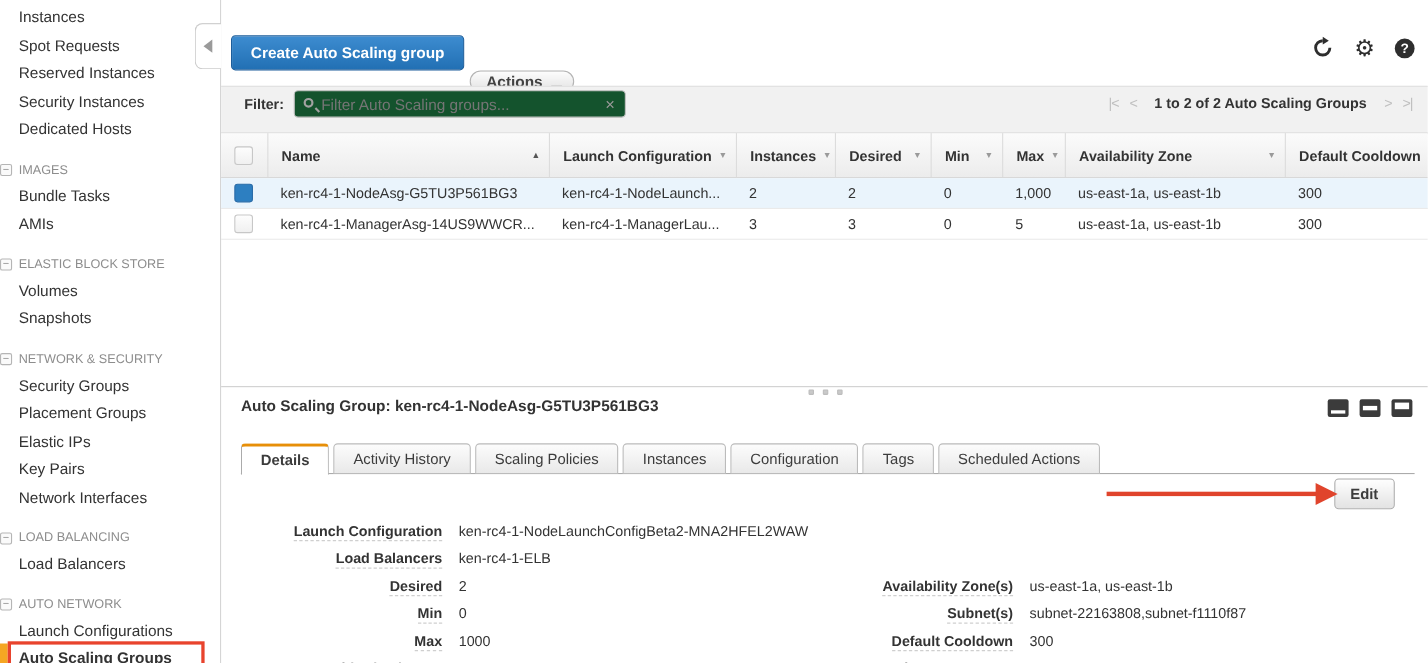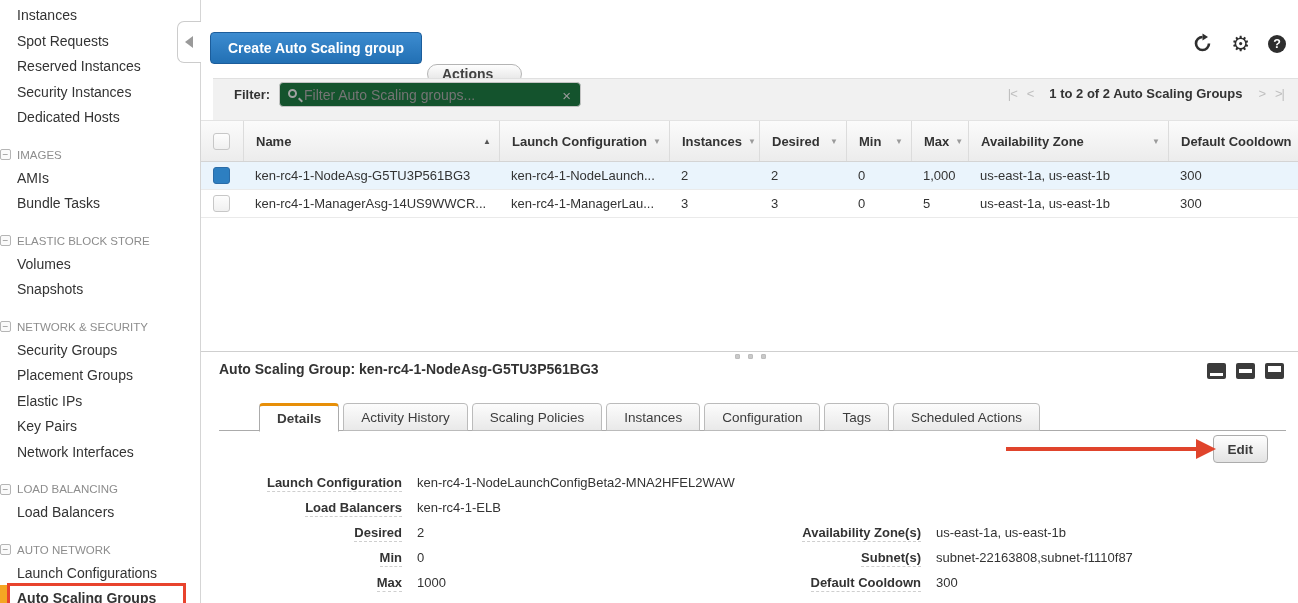--- a/index.html
+++ b/index.html
@@ -22,21 +22,21 @@
   
   .btn-primary { position:absolute; left:210px; top:20px; height:32px; padding:0 17px; background:linear-gradient(#3d8cd0,#2270b4); border:1px solid #1c5d9b; border-radius:4px; color:#fff; font-weight:bold; font-size:14px; cursor:pointer;margin-top:12px; }
   .btn-actions { position:absolute; left:427px; top:21px; height:20px; padding:0 28px 0 14px; background:linear-gradient(#fdfdfd,#e2e2e2); border:1px solid #b4b4b4; border-radius:12px; color:#424242; font-weight:bold; font-size:14px; cursor:pointer; position:absolute;margin-top:43px; }
   .btn-actions .chev { position:absolute; right:10px; top:13px; width:0; height:0; border-left:5px solid transparent; border-right:5px solid transparent; border-top:5px solid #7a7a7a; }
   .top-icons { position:absolute; right:12px; top:33px; display:flex; align-items:center; gap:18px; }
   .icon-btn { cursor:pointer; color:#2e2e2e; display:flex; align-items:center; }
   .gear-glyph { font-family:"DejaVu Sans", sans-serif; font-size:21px; line-height:20px; }
   .help-circle { width:18px; height:18px; border-radius:50%; background:#2e2e2e; color:#fff; font-size:12.5px; font-weight:bold; text-align:center; line-height:18px; }
 
   
-  .filterbar { position:absolute; left:213px; top:78px; right:0; height:44px; background:#f1f1f1; border-top:1px solid #e0e0e0; border-bottom:1px solid #dcdcdc; }
+  .filterbar { position:absolute; left:201px; top:78px; right:0; height:44px; background:#f1f1f1; border-top:1px solid #e0e0e0; border-bottom:1px solid #dcdcdc; }
   .filter-label { position:absolute; left:21px; top:8px; font-size:13px; font-weight:bold; color:#333; }
   .filter-input-wrap { position:absolute; left:66px; top:3px; width:302px; height:25px; background:#14532d; border:1px solid #c3c3c3; border-radius:4px; }
   .mag { position:absolute; left:8px; top:6px; width:9px; height:9px; border:2px solid #a2a2a2; border-radius:50%; }
   .mag::after { content:""; position:absolute; left:8px; top:8px; width:5px; height:2px; background:#a2a2a2; transform:rotate(45deg); }
   .filter-input { position:absolute; left:24px; top:1px; width:250px; height:21px; border:none; outline:none; font-size:14px; color:#999; font-family:"Liberation Sans",sans-serif; background:transparent; }
   .clear-x { position:absolute; right:9px; top:3px; font-size:15px; color:#9a9a9a; cursor:pointer; line-height:19px; }
   .pagination { position:absolute; right:14px; top:7px; display:flex; align-items:center; gap:10px; font-size:13px; }
   .pg-arrow { color:#bfbfbf; font-size:13px; letter-spacing:-1px; cursor:pointer; }
   .pg-text { font-weight:bold; color:#333; padding:0 6px; }
 
@@ -64,21 +64,21 @@
   .detail-title { position:absolute; left:219px; top:361px; font-size:14px; font-weight:bold; color:#333; }
   .pane-icons { position:absolute; right:14px; top:363px; display:flex; gap:10px; }
   .pane-ic { width:19px; height:16px; background:#3b3b3b; border-radius:2px; position:relative; cursor:pointer; }
   .pane-ic i { position:absolute; left:3px; right:3px; background:#fff; display:block; }
   .pane-ic.b i { bottom:3px; height:3px; }
   .pane-ic.m i { top:6px; height:4px; }
   .pane-ic.t i { top:3px; height:6px; }
 
   .tabstrip { position:absolute; left:219px; top:403px; right:12px; height:28px; border-bottom:1px solid #ababab; display:flex; gap:4px; }
   .tab { height:28px; padding:0 17px; font-size:13.5px; color:#3c3c3c; background:linear-gradient(#fcfcfc,#e9e9e9); border:1px solid #bbb; border-radius:4px 4px 0 0; display:flex; align-items:center; cursor:pointer; white-space:nowrap; }
-  .tab.active { background:#fff; border-color:#ababab; border-bottom:1px solid #fff; border-top:3px solid #e78f08; font-weight:bold; height:29px; margin-bottom:-1px; z-index:2;margin-left:40px; }
+  .tab.active { background:#fff; border-color:#ababab; border-bottom:1px solid #fff; border-top:3px solid #e78f08; font-weight:bold; height:29px; margin-bottom:-1px; z-index:2; }
 
   .btn-edit { position:absolute; right:30px; top:435px; height:28px; padding:0 14px; background:linear-gradient(#fefefe,#e3e3e3); border:1px solid #acacac; border-radius:4px; font-size:13.5px; font-weight:bold; color:#3c3c3c; cursor:pointer; }
   .red-arrow-line { position:absolute; left:1006px; top:447px; width:192px; height:4px; background:#e0442c; }
   .red-arrow-head { position:absolute; left:1196px; top:439px; width:0; height:0; border-top:10px solid transparent; border-bottom:10px solid transparent; border-left:20px solid #e0442c; }
 
   .fields { position:absolute; }
   .fields-left { left:219px; top:470px; width:560px; }
   .fields-right { left:770px; top:520px; width:520px; }
   .frow { height:25px; display:flex; align-items:center; font-size:13px; }
   .flabel { flex:0 0 auto; text-align:right; font-weight:bold; color:#333; }
@@ -97,22 +97,22 @@
     <li>Reserved Instances</li>
     <li>Security Instances</li>
     <li>Dedicated Hosts</li>
   </ul>
 
   <div class="sec-h">
     <span class="minusbox">−</span>
     <span>IMAGES</span>
   </div>
   <ul>
+    <li>Bundle Tasks</li>
     <li>AMIs</li>
-    <li>Bundle Tasks</li>
   </ul>
 
   <div class="sec-h">
     <span class="minusbox">−</span>
     <span>ELASTIC BLOCK STORE</span>
   </div>
   <ul>
     <li>Volumes</li>
     <li>Snapshots</li>
   </ul>

